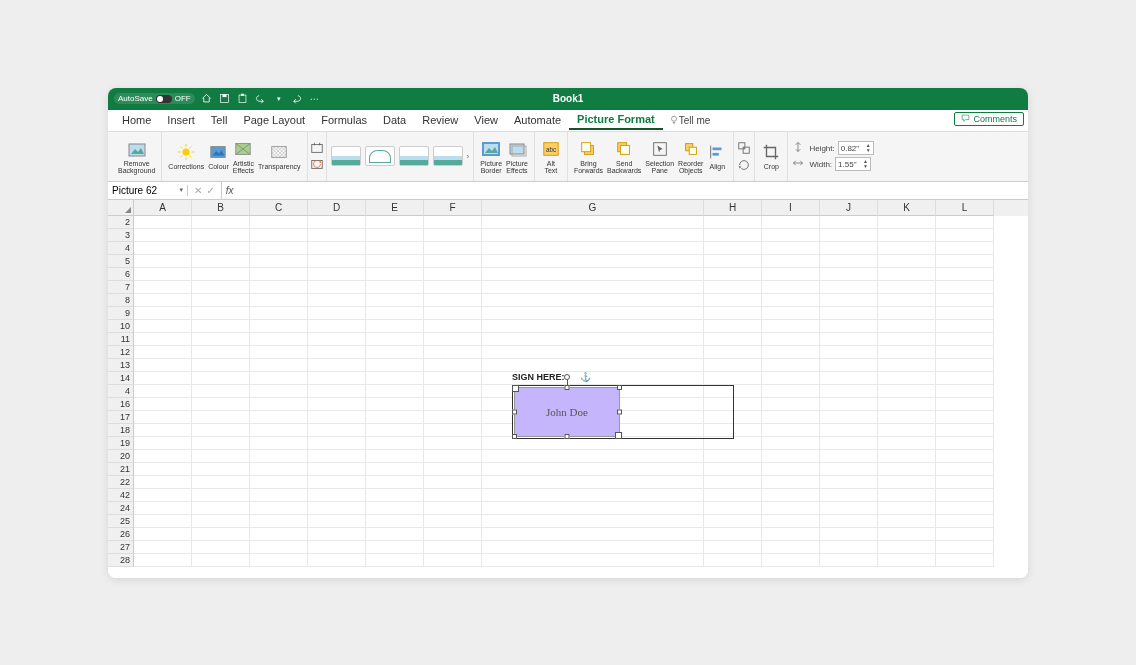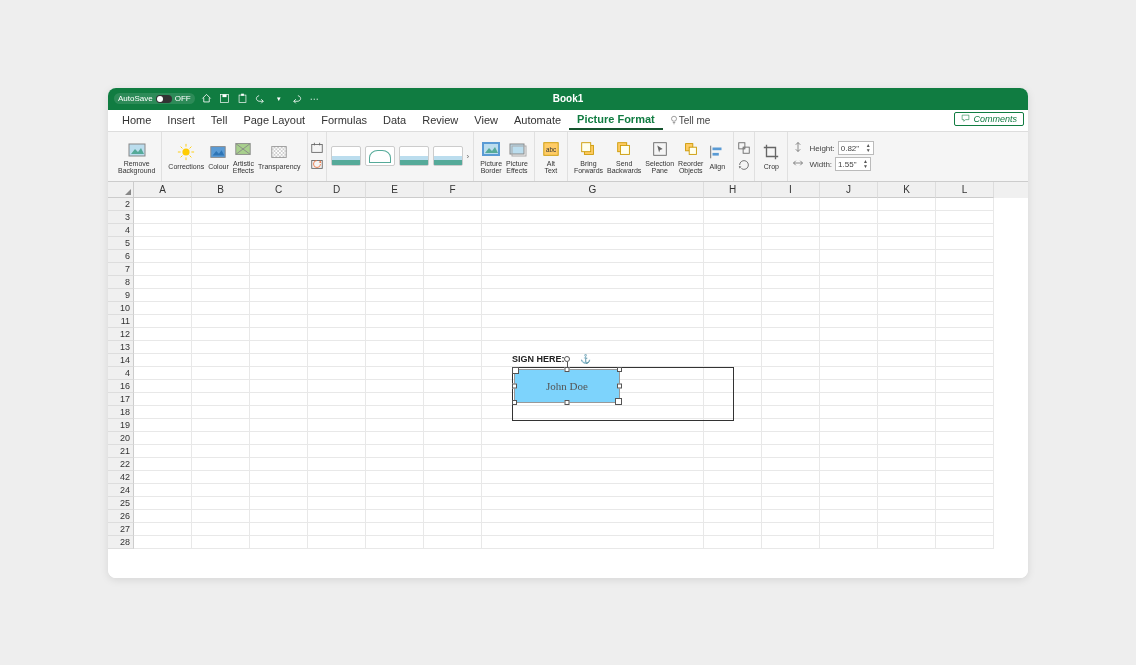--- a/index.html
+++ b/index.html
@@ -13,21 +13,21 @@
 .autosave-toggle::after { content:""; position:absolute; left:1px; top:1px; width:6px; height:6px; background:#fff; border-radius:50%; }
 .title-icons { display:flex; gap:6px; margin-left:6px; align-items:center; }
 .tb-icon { width:12px; height:12px; display:flex; align-items:center; justify-content:center; }
 .wb-title { position:absolute; left:50%; transform:translateX(-50%); font-size:10px; font-weight:600; }
 
 
 .tabs { background:#fff; height:22px; display:flex; align-items:center; padding-left:6px; gap:0; border-bottom:1px solid #ddd; position:relative; }
 .tab { font-size:11px; padding:3px 8px; cursor:pointer; color:#333; }
 .tab.active { color:#107c41; font-weight:600; border-bottom:2px solid #14532d; }
 .tellme { display:flex; align-items:center; gap:0; font-size:10px; color:#444; padding:0 6px; }
-.comments-btn { position:absolute; right:4px; top:2px; border:1px solid #107c41; color:#107c41; font-size:9px; padding:1px 6px; border-radius:2px; display:flex; align-items:center; gap:3px;font-style:italic; }
+.comments-btn { position:absolute; right:4px; top:2px; border:1px solid #107c41; color:#107c41; font-size:9px; padding:1px 6px; border-radius:2px; display:flex; align-items:center; gap:3px; }
 
 
 .ribbon { background:#f5f5f5; height:50px; display:flex; align-items:stretch; border-bottom:1px solid #ccc; overflow:hidden; padding:0 4px; }
 .rgroup { display:flex; flex-direction:column; align-items:center; justify-content:center; padding:2px 4px; border-right:1px solid #e0e0e0; font-size:7px; color:#444; }
 .rgroup.noborder { border-right:none; }
 .ritem { display:flex; flex-direction:column; align-items:center; gap:1px; padding:0 2px; font-size:7px; color:#333; cursor:pointer; }
 .ritem-row { display:flex; align-items:center; }
 .ricon { width:20px; height:20px; display:flex; align-items:center; justify-content:center; }
 .ricon-sm { width:14px; height:14px; }
 .styles-row { display:flex; gap:4px; align-items:center; }
@@ -56,21 +56,21 @@
 .rowhdrs { display:flex; flex-direction:column; }
 .rowhdr { width:26px; height:13px; border-right:1px solid #ccc; border-bottom:1px solid #ddd; background:#f0f0f0; font-size:9px; display:flex; align-items:center; justify-content:flex-end; padding-right:3px; color:#333; }
 .cells { position:relative; flex:1; }
 .cell-row { display:flex; height:13px; }
 .cell { flex:0 0 58px; border-right:1px solid #e8e8e8; border-bottom:1px solid #e8e8e8; }
 .cell.wide { flex:0 0 222px; }
 
 
 .sign-label { position:absolute; left:378px; top:156px; font-size:9px; font-weight:600; color:#222; display:flex; align-items:center; gap:16px;}
 .sel-rect { position:absolute; left:378px; top:169px; width:222px; height:54px; border:1.5px solid #333; pointer-events:none; }
-.sig-pic { position:absolute; left:380px; top:171px; width:106px; height:34px; background:#7dd3fc; border:1px solid #999; display:flex; align-items:center; justify-content:center; }
+.sig-pic { position:absolute; left:380px; top:171px; width:106px; height:50px; background:#c4b5fd; border:1px solid #999; display:flex; align-items:center; justify-content:center; }
 .sig-pic::before, .sig-pic::after { content:""; position:absolute; width:5px; height:5px; background:#fff; border:1px solid #555; }
 .sig-pic::before { left:-3px; top:-3px; } .sig-pic::after { right:-3px; bottom:-3px; }
 .h1{position:absolute;left:-3px;bottom:-3px;width:5px;height:5px;background:#fff;border:1px solid #555;}
 .h2{position:absolute;right:-3px;top:-3px;width:5px;height:5px;background:#fff;border:1px solid #555;}
 .h3{position:absolute;left:50%;top:-3px;transform:translateX(-50%);width:5px;height:5px;background:#fff;border:1px solid #555;}
 .h4{position:absolute;left:50%;bottom:-3px;transform:translateX(-50%);width:5px;height:5px;background:#fff;border:1px solid #555;}
 .h5{position:absolute;top:50%;left:-3px;transform:translateY(-50%);width:5px;height:5px;background:#fff;border:1px solid #555;}
 .h6{position:absolute;top:50%;right:-3px;transform:translateY(-50%);width:5px;height:5px;background:#fff;border:1px solid #555;}
 .rot-handle{position:absolute;left:50%;top:-14px;transform:translateX(-50%);width:6px;height:6px;border:1px solid #555;border-radius:50%;background:#fff;}
 .rot-line{position:absolute;left:50%;top:-8px;width:1px;height:6px;background:#555;}
@@ -382,20 +382,32 @@
           </span>
         <span>Width:</span>
         <div class="size-input">
             <span>1.55"</span>
             <span class="stepper">▲<br>▼</span>
           </div>
       </div>
     </div>
   </div>
 
+  <div class="fx-row">
+    <div class="namebox">
+      <span>Picture 62</span>
+      <span style="font-size:7px;color:#666">▾</span>
+    </div>
+    <div class="fx-btns">
+      <span>✕</span>
+      <span>✓</span>
+    </div>
+    <span class="fx-label">fx</span>
+    <div style="flex:1;font-size:10px;padding:0 4px"></div>
+  </div>
 
   <div class="grid-wrap">
     <div class="colhdr-row">
       <div class="corner"></div>
       <div id="colhdrs" style="display:flex">
           <div class="colhdr">A</div>
           <div class="colhdr">B</div>
           <div class="colhdr">C</div>
           <div class="colhdr">D</div>
           <div class="colhdr">E</div>

